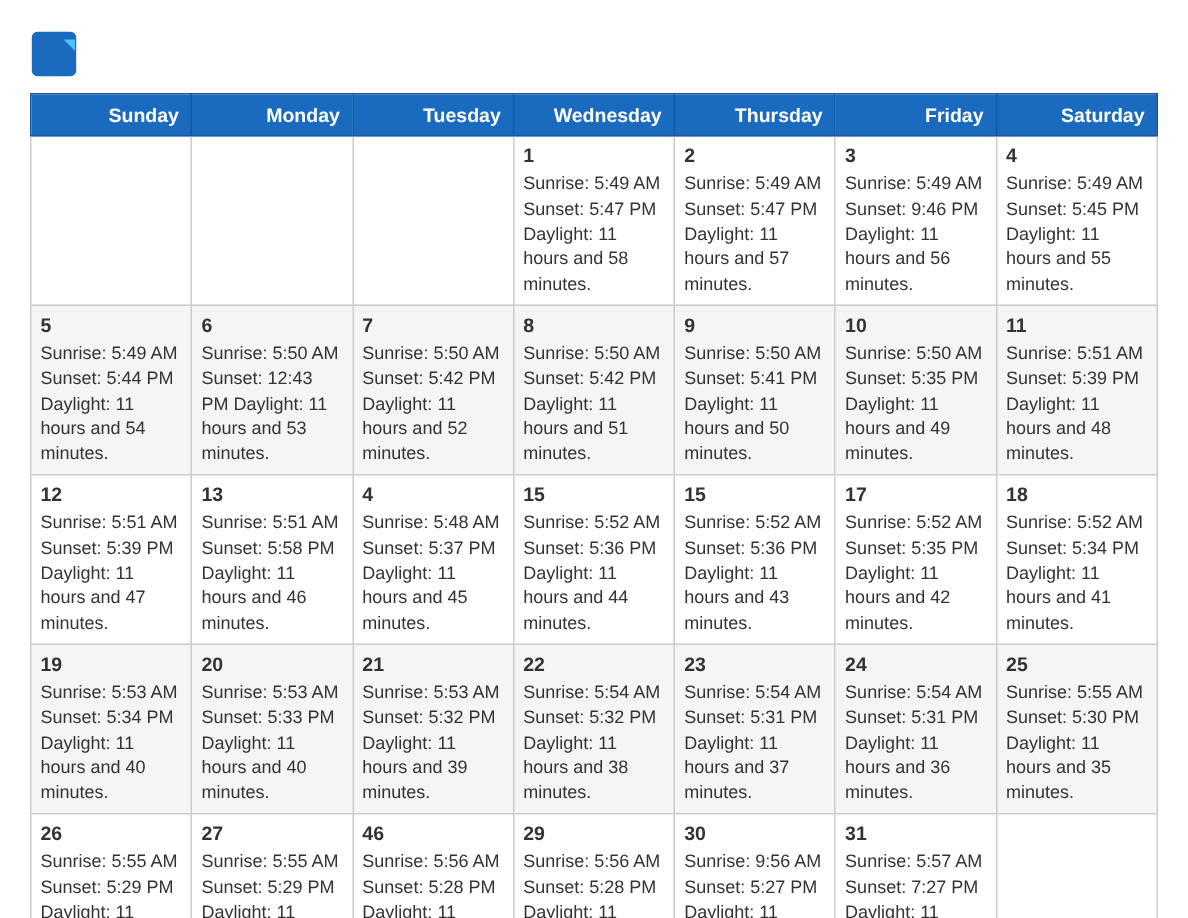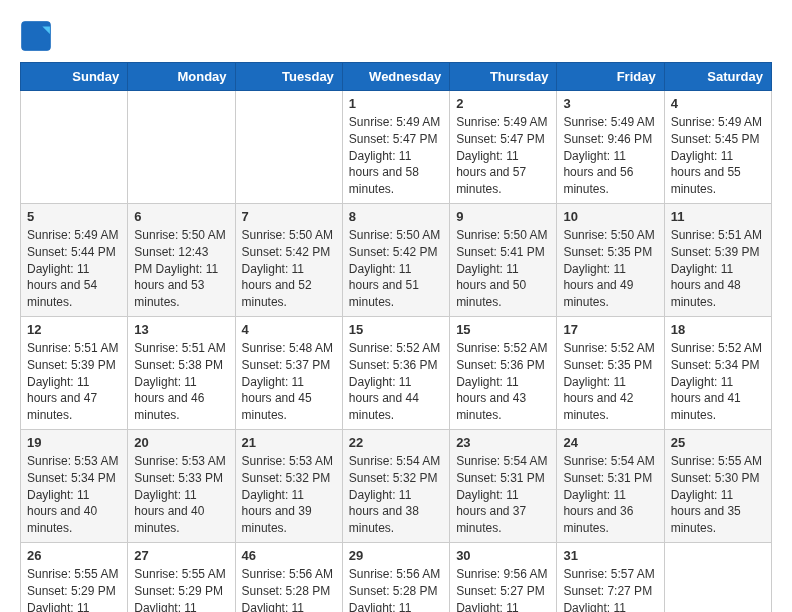--- a/index.html
+++ b/index.html
@@ -197,21 +197,21 @@
       <tr>
         <td>
           <span class="day-num">12</span>
           <div class="day-info">Sunrise: 5:51 AM
 Sunset: 5:39 PM
 Daylight: 11 hours and 47 minutes.</div>
         </td>
         <td>
           <span class="day-num">13</span>
           <div class="day-info">Sunrise: 5:51 AM
-Sunset: 5:38 PM
+Sunset: 5:58 PM
 Daylight: 11 hours and 46 minutes.</div>
         </td>
         <td>
           <span class="day-num">4</span>
           <div class="day-info">Sunrise: 5:48 AM
 Sunset: 5:37 PM
 Daylight: 11 hours and 45 minutes.</div>
         </td>
         <td>
           <span class="day-num">15</span>

